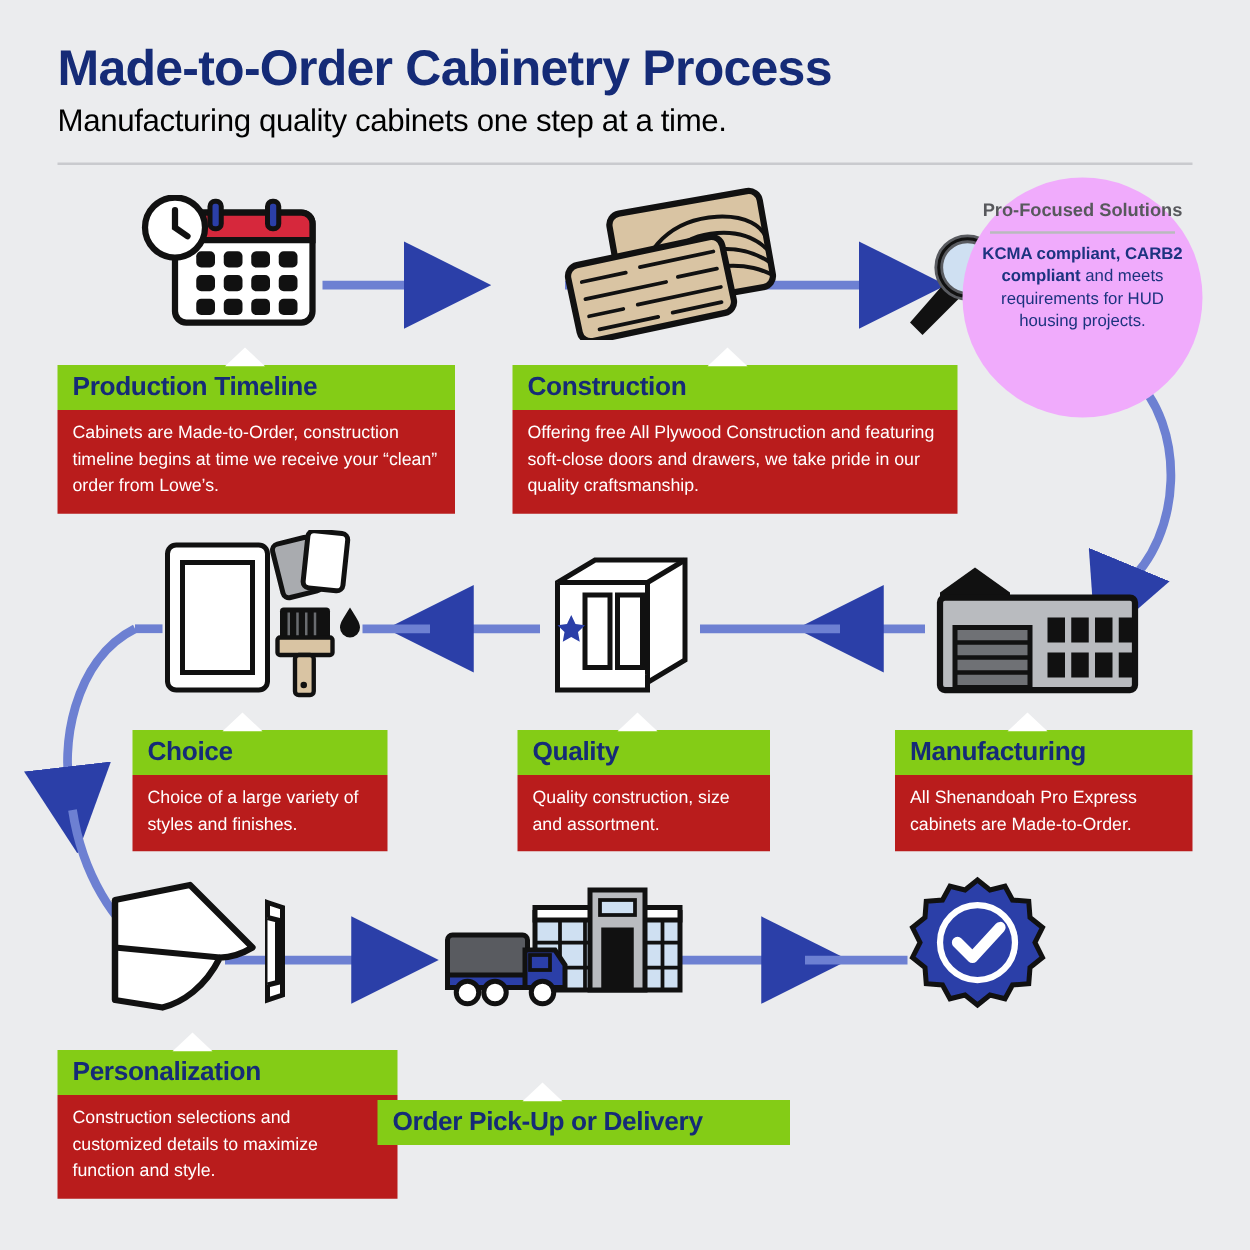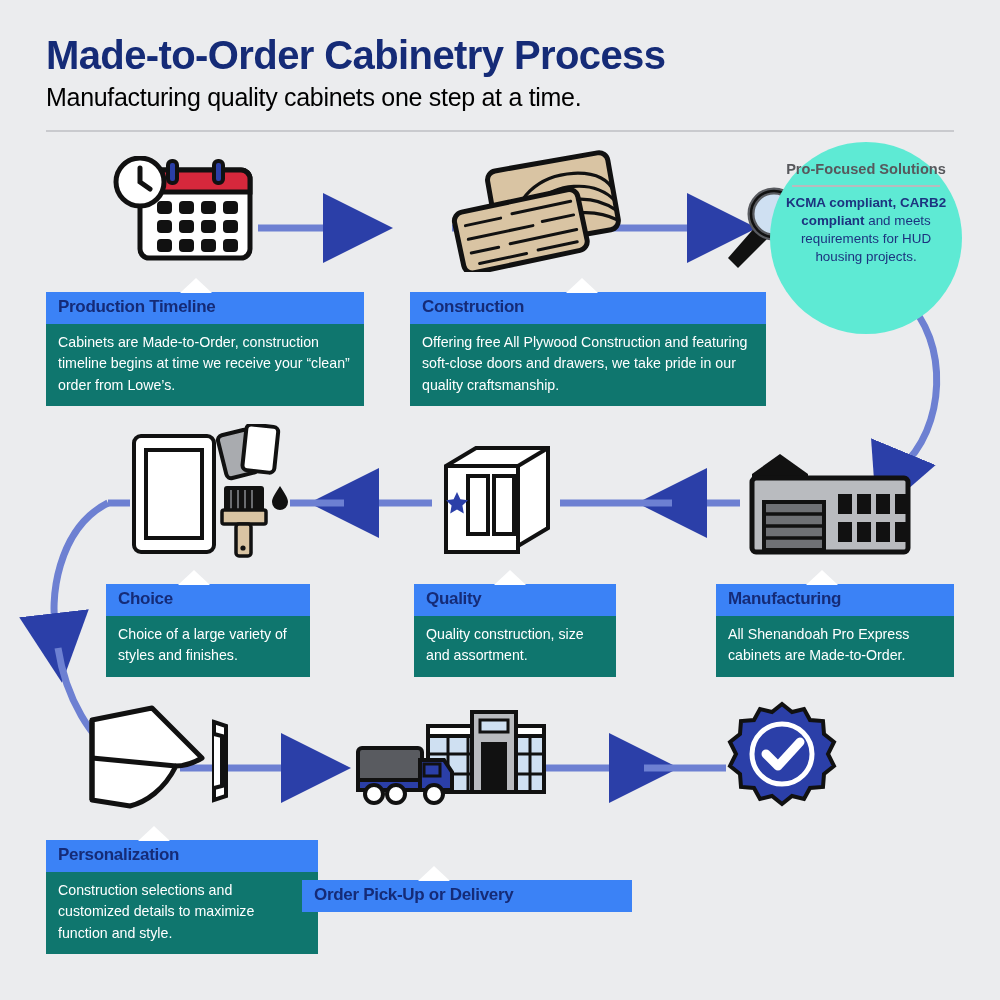--- a/index.html
+++ b/index.html
@@ -29,42 +29,42 @@
   
   .flow { position: absolute; left: 0; top: 0; width: 1000px; height: 1000px; }
 
   
   .icon-layer { position: absolute; left: 0; top: 0; width: 1000px; height: 1000px; }
   .ic { position: absolute; }
 
   
   .card { position: absolute; }
   .card-head {
-    background: #3b82f6; color: #152B77;
-    font-size: 17px; font-weight: 700; letter-spacing: -0.3px;
+    background: #84cc16; color: #152B77;
+    font-size: 21px; font-weight: 700; letter-spacing: -0.3px;
     padding: 6px 10px 7px 12px; line-height: 1.1;
     white-space: nowrap;
   }
   .card-body {
-    background: #0f766e; color: #ffffff;
+    background: #b91c1c; color: #ffffff;
     font-size: 14.2px; line-height: 1.52; font-weight: 400;
     padding: 8px 12px 10px 12px;
   }
   .card-pointer {
     position: absolute; top: -14px; width: 0; height: 0;
     border-left: 16px solid transparent;
     border-right: 16px solid transparent;
     border-bottom: 15px solid #ffffff;
   }
 
   
   .circle-callout {
     position: absolute; left: 770px; top: 142px;
     width: 192px; height: 192px; border-radius: 50%;
-    background: #5eead4; text-align: center;
+    background: #f0abfc; text-align: center;
     display: flex; flex-direction: column; align-items: center;
     padding-top: 18px;
   }
   .cc-title {
     font-size: 14.6px; font-weight: 700; color: #57585c; line-height: 1.25;
   }
   .cc-rule { width: 148px; height: 1.5px; background: #b9babd; margin: 7px 0 7px 0; }
   .cc-body {
     font-size: 13.4px; line-height: 1.34; color: #1C337F; width: 172px;
   }

